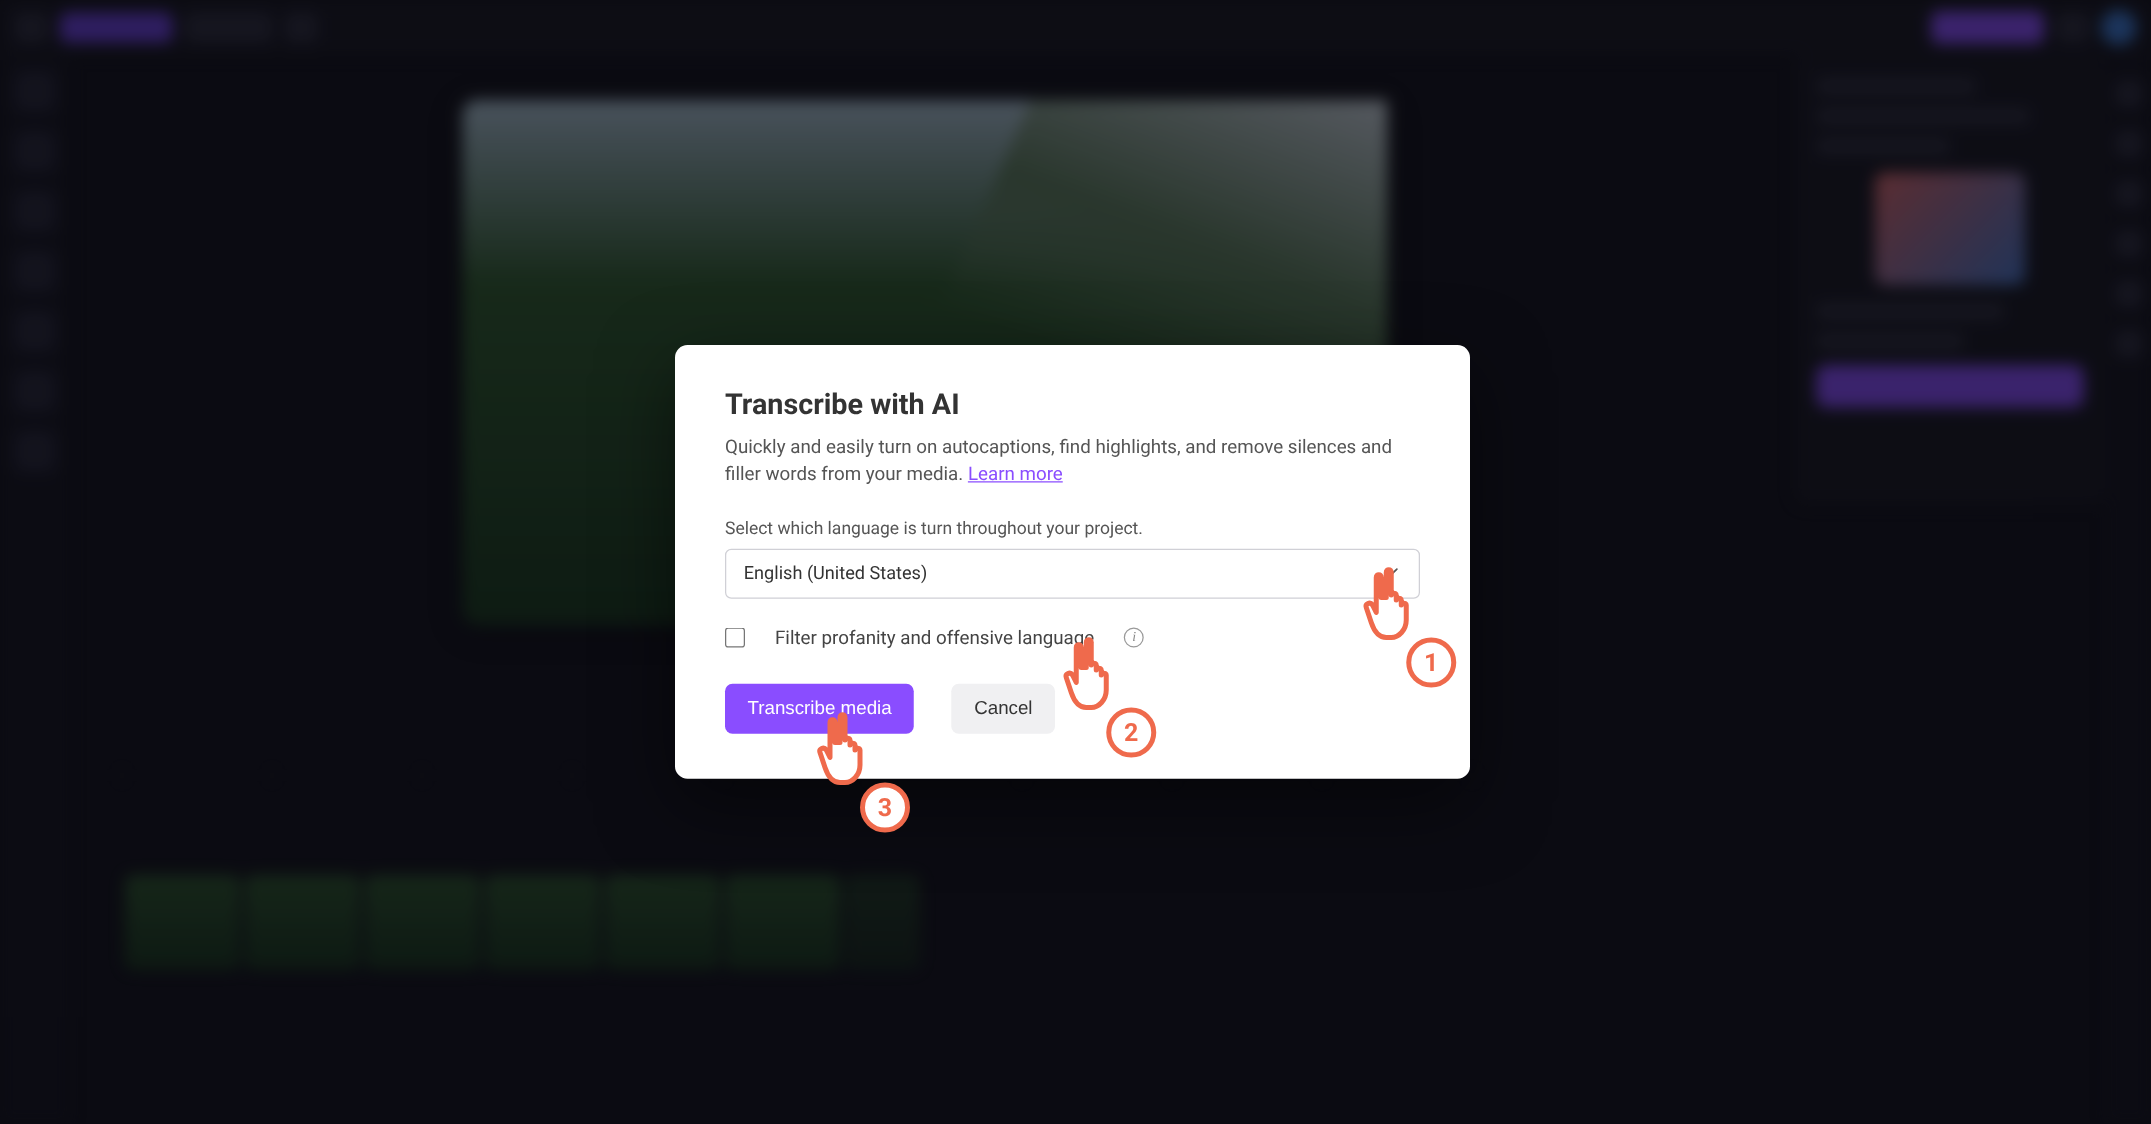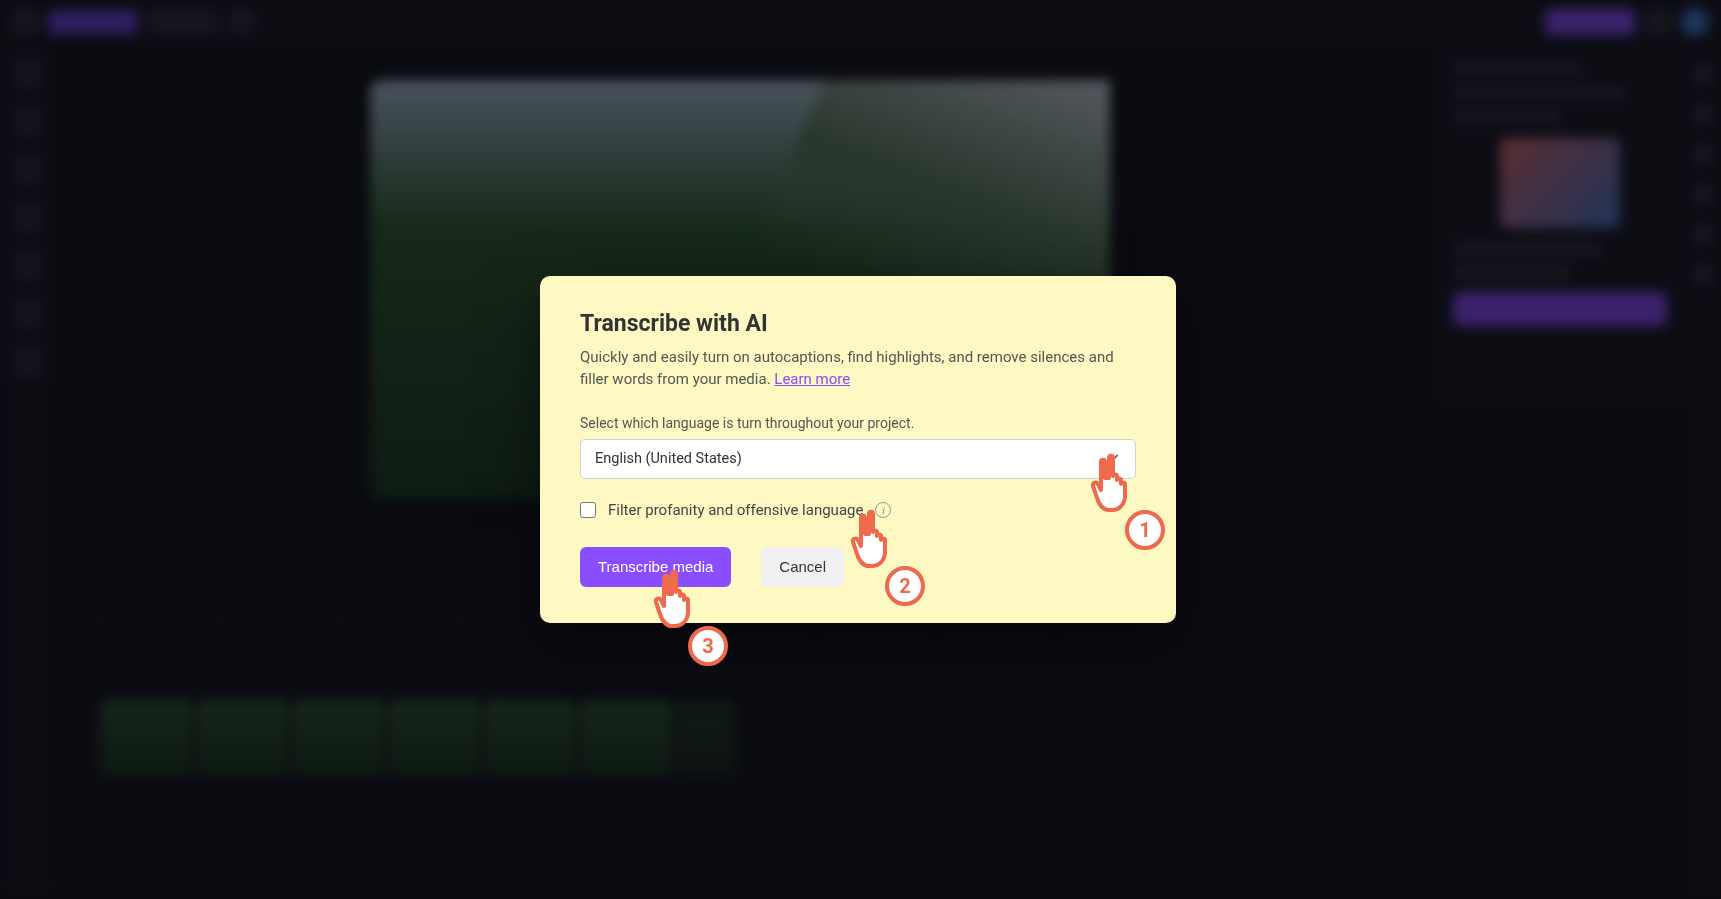--- a/index.html
+++ b/index.html
@@ -130,21 +130,21 @@
   .overlay-dim {
     position: absolute; inset: 0;
     background: rgba(10,10,16,0.55);
   }
 
   
   .modal {
     position: absolute;
     left: 540px; top: 276px;
     width: 636px;
-    background: #fef9c3;
+    background: #ffffff;
     border-radius: 10px;
     padding: 34px 40px 36px 40px;
     box-shadow: 0 20px 60px rgba(0,0,0,0.5);
     color: #2b2b2b;
   }
   .modal h2 {
     font-size: 23px;
     font-weight: 700;
     color: #333;
     margin-bottom: 10px;
@@ -176,21 +176,21 @@
     padding: 0 14px;
     font-size: 14.5px;
     color: #333;
     cursor: pointer;
     margin-bottom: 22px;
   }
   .modal .select svg { width: 14px; height: 14px; stroke:#555; }
   .modal .checkbox-row {
     display: flex;
     align-items: center;
-    gap: 12px;
+    gap: 24px;
     margin-bottom: 28px;
     font-size: 15px;
     color: #444;
   }
   .modal .checkbox-row input[type=checkbox]{
     width: 16px; height: 16px;
     accent-color: #8a4dff;
   }
   .modal .checkbox-row .info-icon {
     width: 16px; height: 16px;

